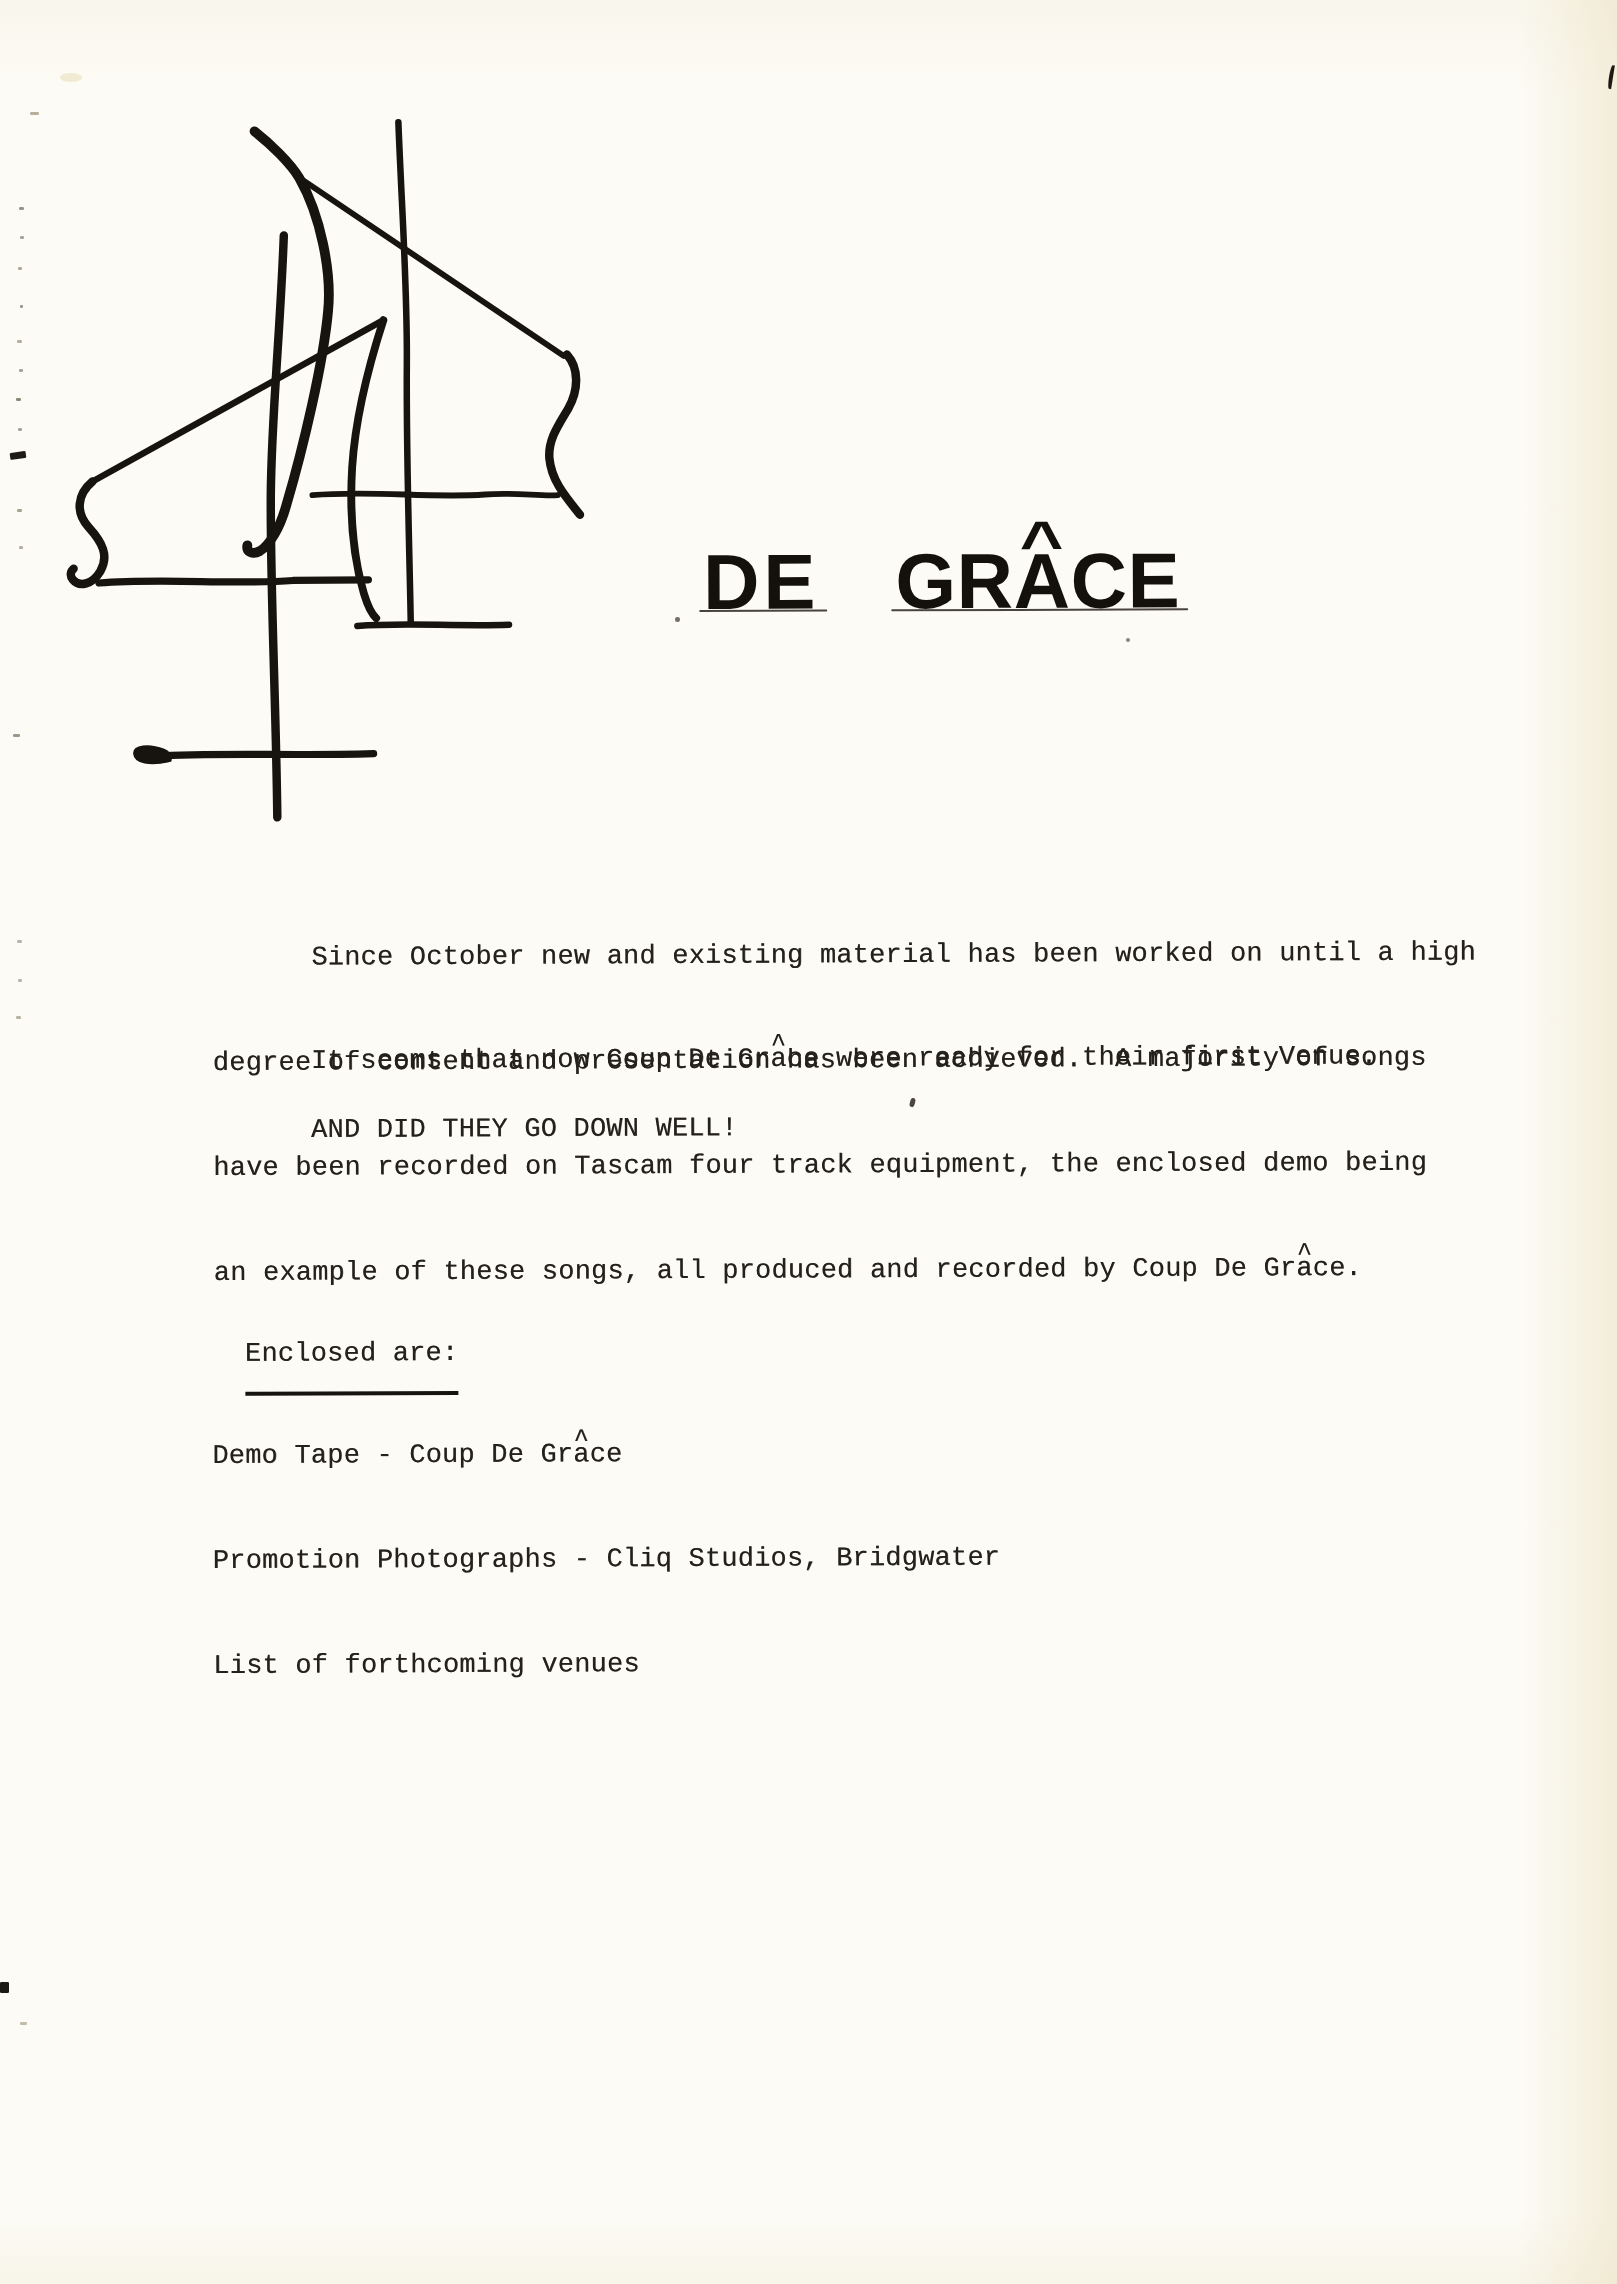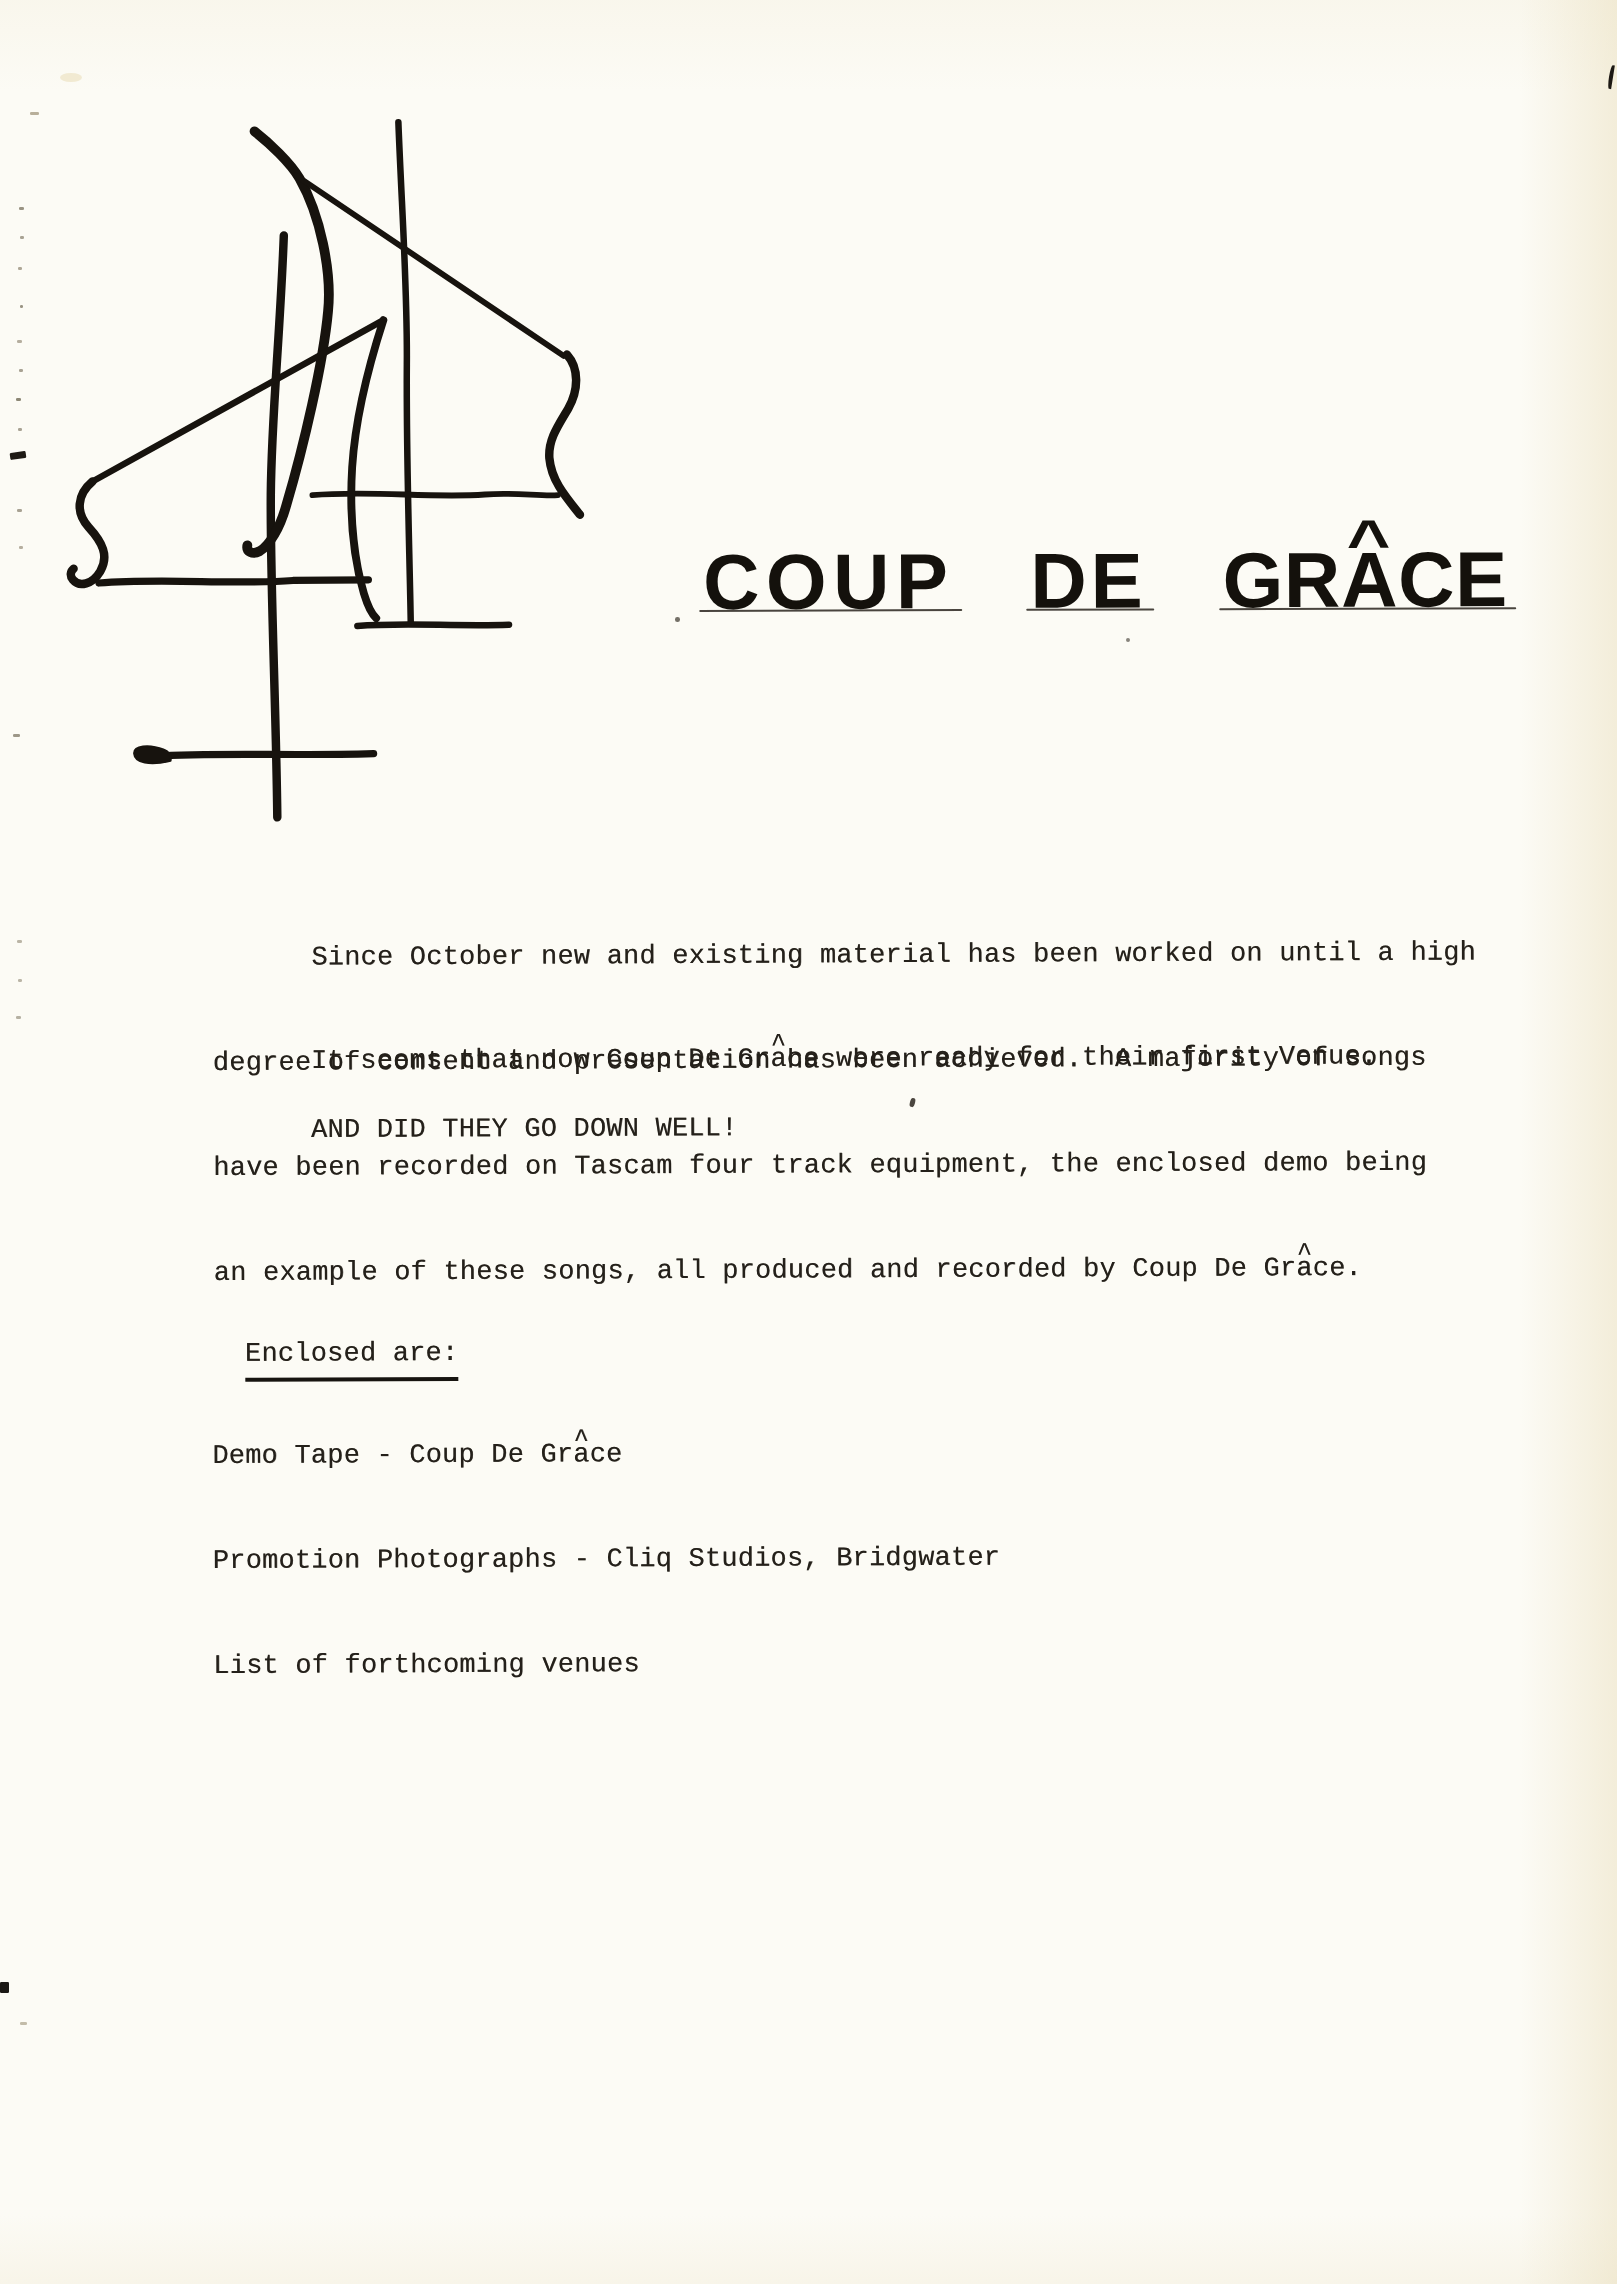--- a/index.html
+++ b/index.html
@@ -19,21 +19,21 @@
   
   .type{
     position:absolute;
     font-size:27px;line-height:35px;letter-spacing:0.2px;
     white-space:pre;
     text-shadow:0.3px 0.1px 0 rgba(36,32,24,.6);
     transform:rotate(-.25deg);transform-origin:left top;
   }
   .type .line{height:35px}
   .indent{padding-left:99px}
-  .enc-underline{display:inline-block;border-bottom:4.6px solid #171410;padding-bottom:6px}
+  .enc-underline{display:inline-block;border-bottom:4.6px solid #171410;padding-bottom:20px}
   .list .line{height:35px}
 
   
   .hw{position:relative;display:inline-block}
   .hat{position:absolute;left:50%;top:-.60em;transform:translateX(-50%);font-style:normal;font-size:.95em}
 
   
   .title{
     position:absolute;left:703px;top:543px;display:flex;gap:76px;
     font-family:"Liberation Sans","DejaVu Sans",sans-serif;
@@ -83,21 +83,20 @@
 
   <path d="M 589 492 C 567 560, 546 640, 541 718 C 536 800, 546 868, 559 912 C 565 932, 571 944, 578 950" stroke-width="12"></path>
 
   <path d="M 549 962 C 620 956, 700 963, 782 960" stroke-width="10"></path>
 
   <path d="M 236 1162 C 340 1156, 450 1162, 574 1158" stroke-width="11"></path>
   <path d="M 262 1169 C 230 1177, 207 1172, 206 1158 C 205 1146, 228 1143, 252 1152 C 258 1154, 264 1160, 262 1169 Z" fill="#17130e" stroke-width="3"></path>
 </svg>
 
 <div class="title">
-  <span class="word w-coup">COUP</span>
   <span class="word w-de">DE</span>
   <span class="word w-grace">GR<span class="hw">A<i class="hat">^</i></span>CE</span>
 </div>
 
 <div class="type" style="left:212px;top:871px">
   <div class="line indent">Since October new and existing material has been worked on until a high</div>
   <div class="line">degree of content and presentation has been achieved.  A majority of songs</div>
   <div class="line">have been recorded on Tascam four track equipment, the enclosed demo being</div>
   <div class="line">an example of these songs, all produced and recorded by Coup De Gr<span class="hw">a<i class="hat">^</i></span>ce.</div>
 </div>

